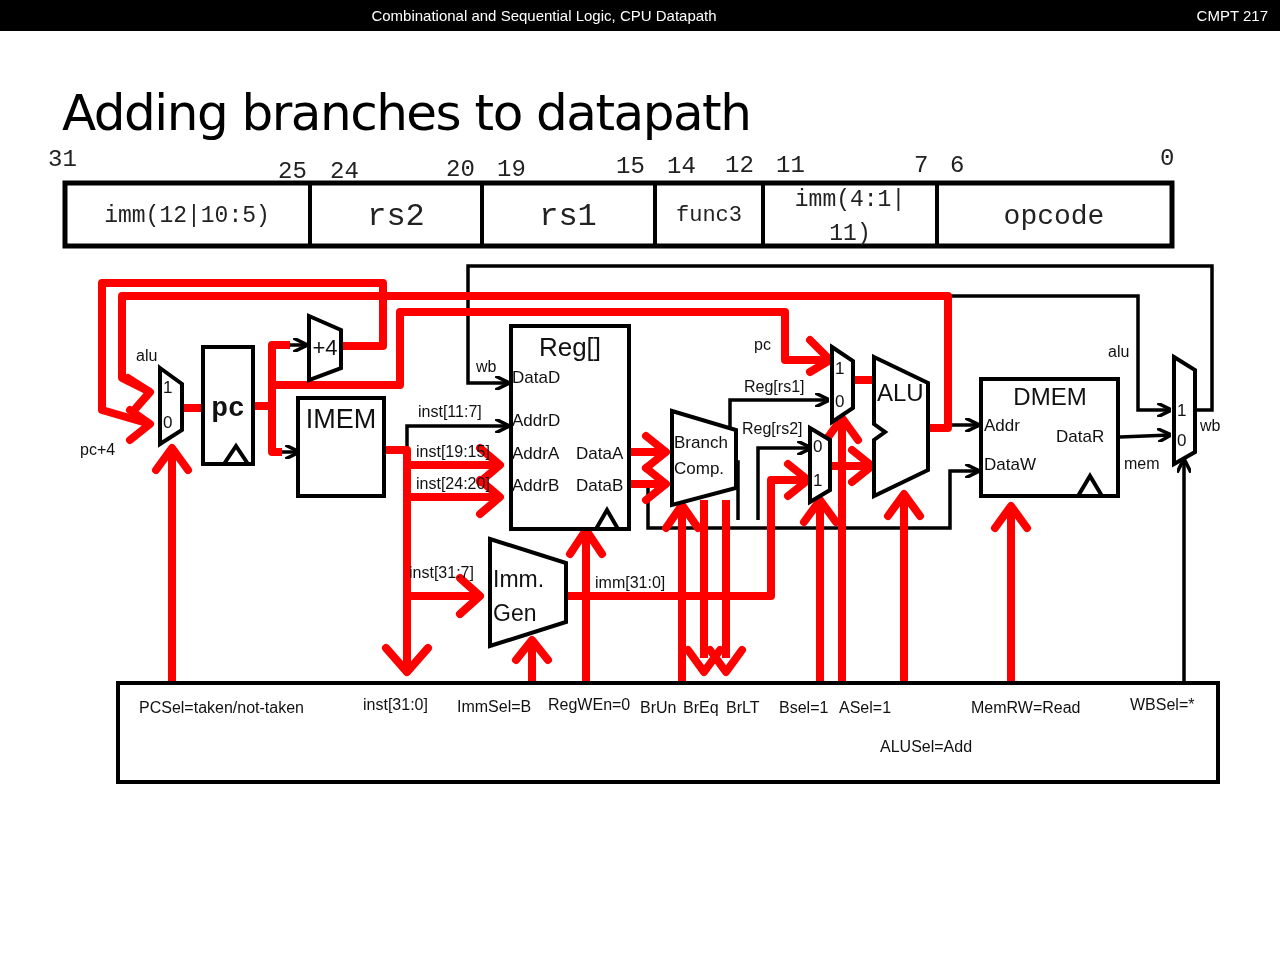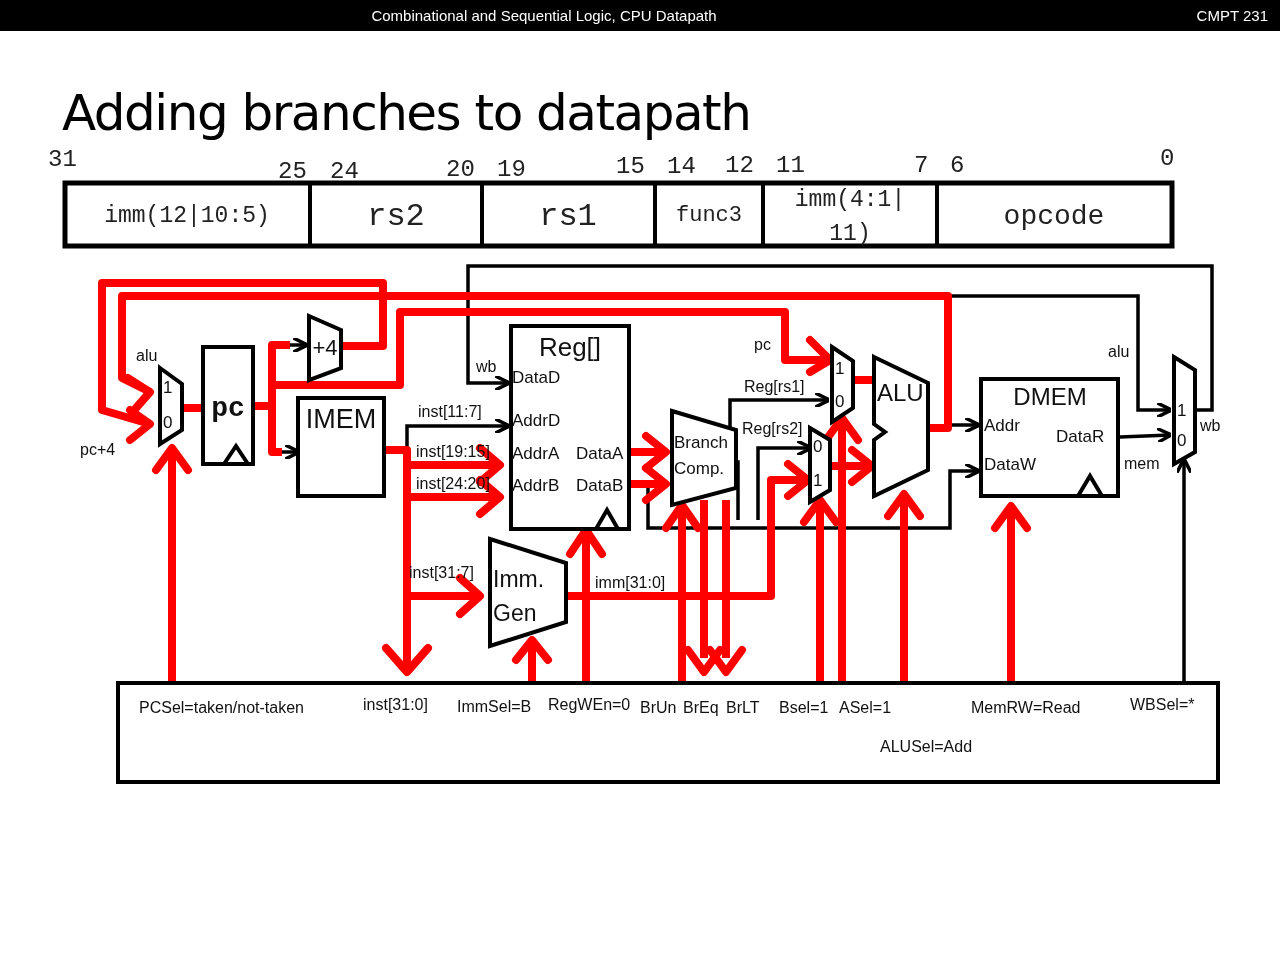--- a/index.html
+++ b/index.html
@@ -10,21 +10,21 @@
   #slide-title { position:absolute; left:62px; top:84px; font-family:"DejaVu Sans", sans-serif; font-weight:normal; font-size:50px; letter-spacing:-1.5px; color:#000; margin:0; }
   svg#diagram { position:absolute; left:0; top:0; }
   .mono { font-family:"Liberation Mono", monospace; }
   .sans { font-family:"Liberation Sans", sans-serif; }
 </style>
 </head>
 <body>
 
 <div id="topbar">
   <div class="course-title">Combinational and Sequential Logic, CPU Datapath</div>
-  <div class="course-code">CMPT 231</div>
+  <div class="course-code">CMPT 217</div>
 </div>
 
 <h1 id="slide-title">Adding branches to datapath</h1>
 
 <svg id="diagram" width="1280" height="960" viewBox="0 0 1280 960">
   <defs>
     <marker id="arrB" viewBox="0 0 10 10" refX="9" refY="5" markerWidth="4" markerHeight="4" orient="auto">
       <path d="M0,0 L10,5 L0,10" fill="none" stroke="#000" stroke-width="2.5"></path>
     </marker>
   </defs>

